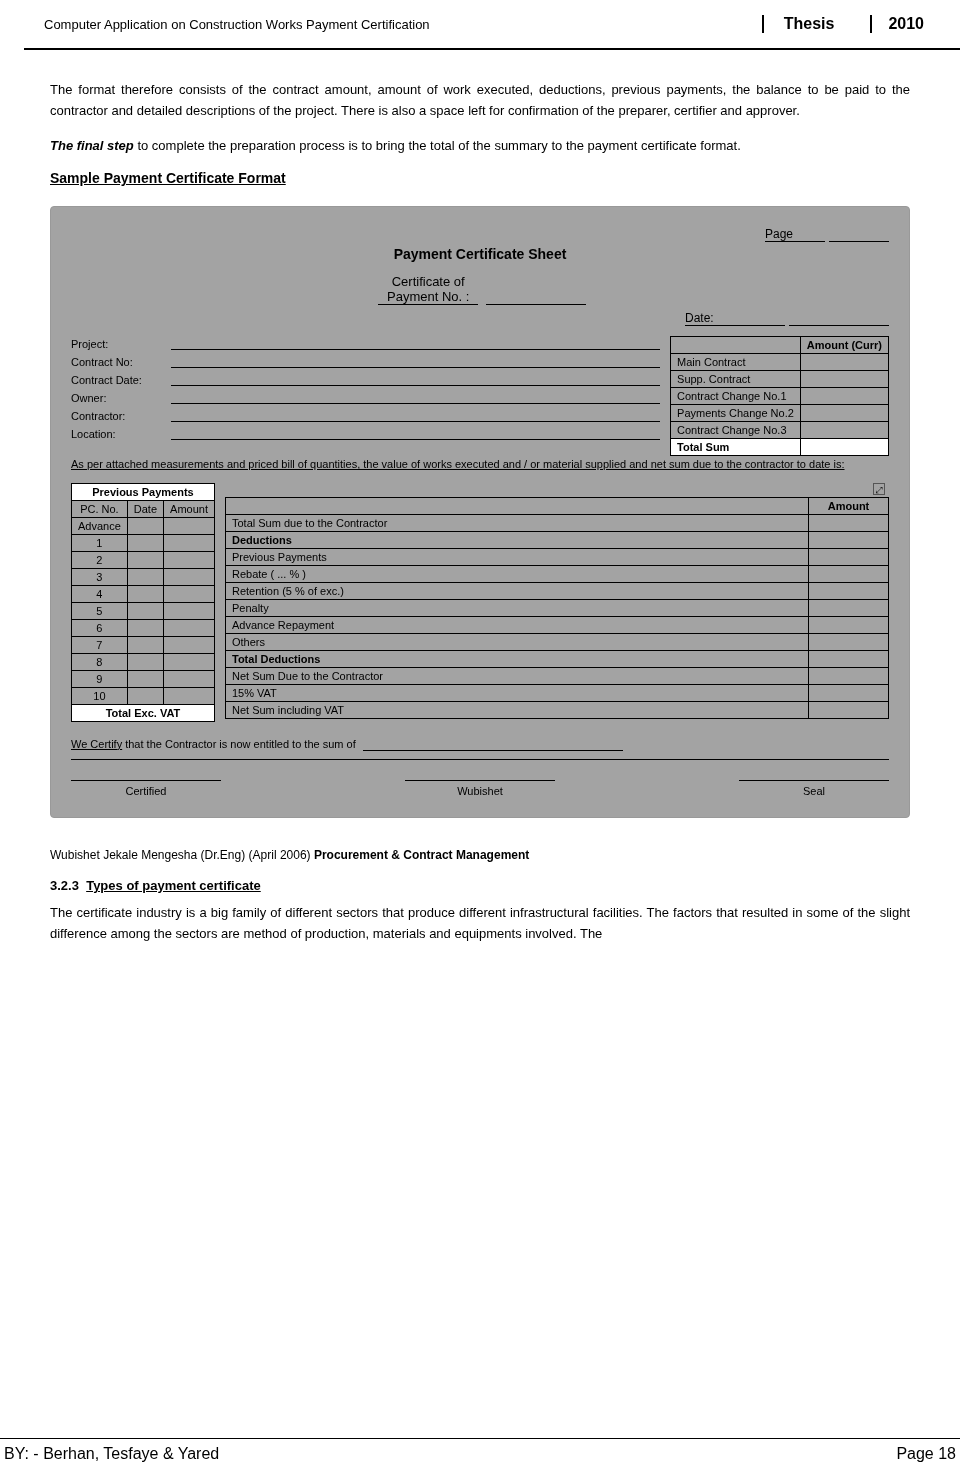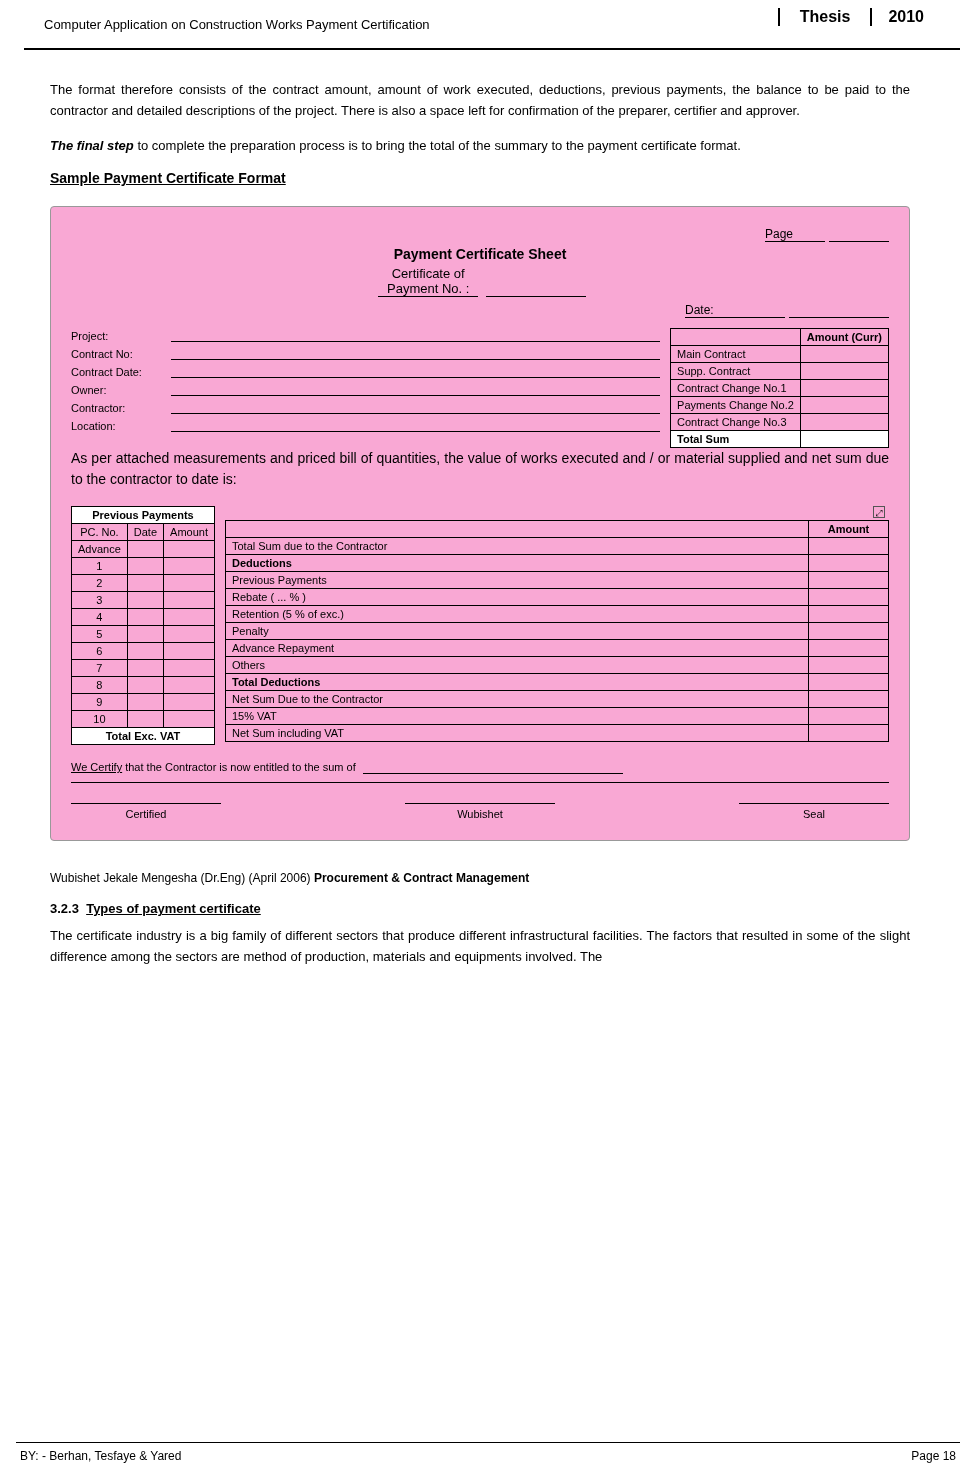--- a/index.html
+++ b/index.html
@@ -23,22 +23,22 @@
       margin-left: 24px;
     }
     .header-title {
       flex: 1;
       font-size: 13px;
       display: flex;
       align-items: center;
     }
     .header-right {
       display: flex;
-      align-items: flex-start;
-      gap: 0;
+      align-items: center;
+      gap: 16px;
       padding-left: 28px;
     }
     .header-thesis {
       border-left: 2px solid #000;
       padding: 0 20px;
       display: flex;
       align-items: center;
       font-size: 16px;
       font-weight: bold;
     }
@@ -74,34 +74,34 @@
       text-decoration: underline;
       margin-bottom: 20px;
     }
 
     
     .cert-box {
       border: 1px solid #999;
       border-radius: 4px;
       padding: 20px;
       margin-bottom: 30px;
-      background: #f9a8d4;
+      background: #a3a3a3;
     }
 
     .cert-header {
       text-align: center;
       margin-bottom: 6px;
     }
     .cert-header .sheet-title {
       font-weight: bold;
       font-size: 14px;
     }
     .cert-header .cert-no-line {
       font-size: 13px;
-      margin-top: 4px;
+      margin-top: 12px;
     }
     .cert-header .cert-no-line span {
       border-bottom: 1px solid #000;
       display: inline-block;
       width: 100px;
       margin-left: 4px;
     }
 
     .cert-page-line {
       display: flex;
@@ -169,24 +169,25 @@
       text-align: center;
       font-weight: bold;
     }
     .cert-right-table .total-row td {
       font-weight: bold;
       background: #fff;
     }
 
     
     .cert-desc {
-      font-size: 14px;
+      font-size: 11px;
       line-height: 1.5;
-      margin-bottom: 16px;
+      margin-bottom: 10px;
       text-align: justify;
+      text-decoration: underline;
     }
 
     
     .cert-table-section {
       display: flex;
       gap: 10px;
       margin-bottom: 16px;
       font-size: 11px;
     }
 
@@ -294,22 +295,21 @@
     .page-footer {
       position: absolute;
       bottom: 0;
       left: 0;
       right: 0;
       display: flex;
       justify-content: space-between;
       align-items: center;
       border-top: 1px solid #000;
       padding: 6px 4px;
-      font-size: 12px;
-      margin-left: 16px;
+      font-size: 16px;
     }
 
     
     .resize-icon {
       display: inline-block;
       width: 12px;
       height: 12px;
       border: 1px solid #555;
       font-size: 9px;
       text-align: center;

